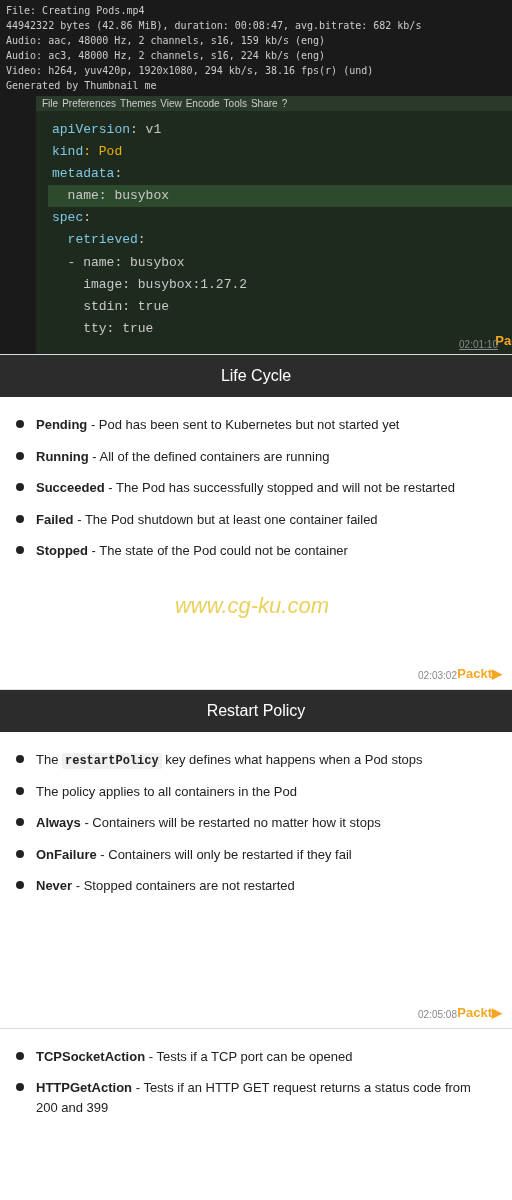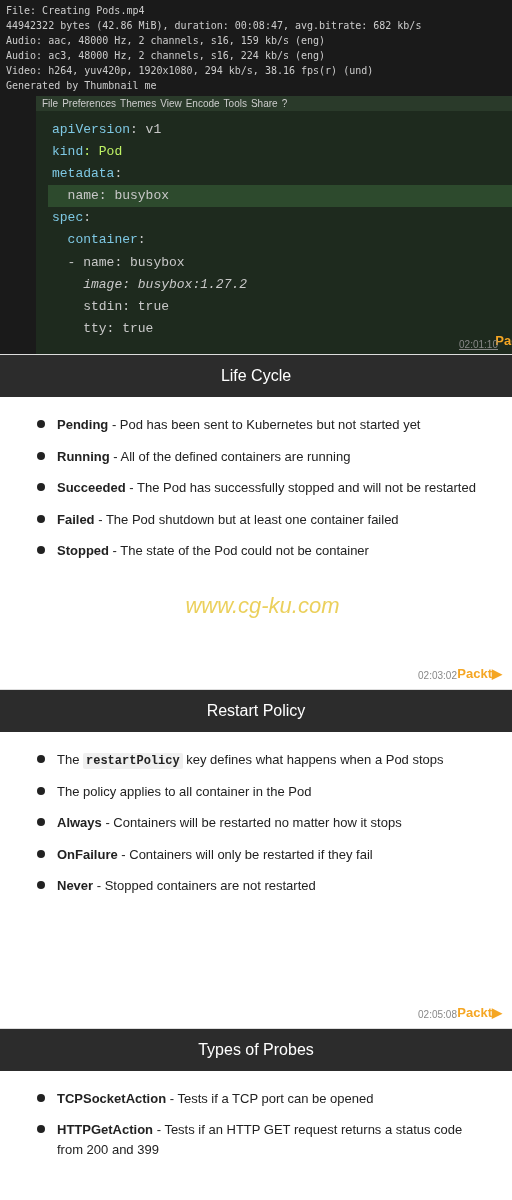--- a/index.html
+++ b/index.html
@@ -71,21 +71,21 @@
     }
     .slide-header {
       background: #2c2c2c;
       color: #fff;
       text-align: center;
       padding: 12px 14px;
       font-size: 16px;
       font-weight: normal;
     }
     .slide-content {
-      padding: 18px 24px 60px 37px;
+      padding: 18px 24px 60px 16px;
       position: relative;
       min-height: 180px;
     }
     .bullet-list {
       list-style: none;
       padding: 0;
     }
     .bullet-item {
       display: flex;
       align-items: flex-start;
@@ -159,29 +159,29 @@
       <span>Preferences</span>
       <span>Themes</span>
       <span>View</span>
       <span>Encode</span>
       <span>Tools</span>
       <span>Share</span>
       <span>?</span>
     </div>
     <div class="code-area">
       <span style="color:#7ec8e3;">apiVersion</span><span style="color:#c8c8c8;">: v1</span><br>
-      <span style="color:#7ec8e3;">kind</span><span style="color:#bef264;">: Pod</span><br>
+      <span style="color:#7ec8e3;">kind</span><span style="color:#eab308;">: Pod</span><br>
       <span style="color:#7ec8e3;">metadata</span><span style="color:#c8c8c8;">:</span><br>
       <span style="display:block;background:#2d4a2d;padding:0 4px;margin-left:-4px;width:110%;">
         <span style="color:#c8c8c8;">&nbsp;&nbsp;name: busybox</span>
       </span>
       <span style="color:#7ec8e3;">spec</span><span style="color:#c8c8c8;">:</span><br>
-      <span style="color:#c8c8c8;">&nbsp;&nbsp;<span style="color:#7ec8e3;">container</span>:</span><br>
+      <span style="color:#c8c8c8;">&nbsp;&nbsp;<span style="color:#7ec8e3;">retrieved</span>:</span><br>
       <span style="color:#c8c8c8;">&nbsp;&nbsp;- name: busybox</span><br>
-      <span style="color:#c8c8c8;font-style:italic;">&nbsp;&nbsp;&nbsp;&nbsp;image: busybox:1.27.2</span><br>
+      <span style="color:#c8c8c8;">&nbsp;&nbsp;&nbsp;&nbsp;image: busybox:1.27.2</span><br>
       <span style="color:#c8c8c8;">&nbsp;&nbsp;&nbsp;&nbsp;stdin: true</span><br>
       <span style="color:#c8c8c8;">&nbsp;&nbsp;&nbsp;&nbsp;tty: true</span>
     </div>
     <div class="packto-badge">Packt▶</div>
     <div class="timestamp">02:01:10</div>
   </div>
 </div>
 
 <div class="slide-section">
   <div class="slide-header">Life Cycle</div>
@@ -230,21 +230,21 @@
     <ul class="bullet-list">
       <li class="bullet-item">
         <div class="bullet-dot"></div>
         <div class="bullet-text">
           <span>The <code class="inline">restartPolicy</code> key defines what happens when a Pod stops</span>
         </div>
       </li>
       <li class="bullet-item">
         <div class="bullet-dot"></div>
         <div class="bullet-text">
-          <span>The policy applies to all container in the Pod</span>
+          <span>The policy applies to all containers in the Pod</span>
         </div>
       </li>
       <li class="bullet-item">
         <div class="bullet-dot"></div>
         <div class="bullet-text">
           <span class="bullet-term">Always</span><span> - Containers will be restarted no matter how it stops</span>
         </div>
       </li>
       <li class="bullet-item">
         <div class="bullet-dot"></div>
@@ -259,21 +259,20 @@
         </div>
       </li>
     </ul>
     <div style="height:60px;"></div>
     <div class="slide-packto">Packt▶</div>
     <div class="slide-timestamp">02:05:08</div>
   </div>
 </div>
 
 <div class="slide-section">
-  <div class="slide-header">Types of Probes</div>
   <div class="slide-content">
     <ul class="bullet-list">
       <li class="bullet-item">
         <div class="bullet-dot"></div>
         <div class="bullet-text">
           <span class="bullet-term">TCPSocketAction</span><span> - Tests if a TCP port can be opened</span>
         </div>
       </li>
       <li class="bullet-item">
         <div class="bullet-dot"></div>

